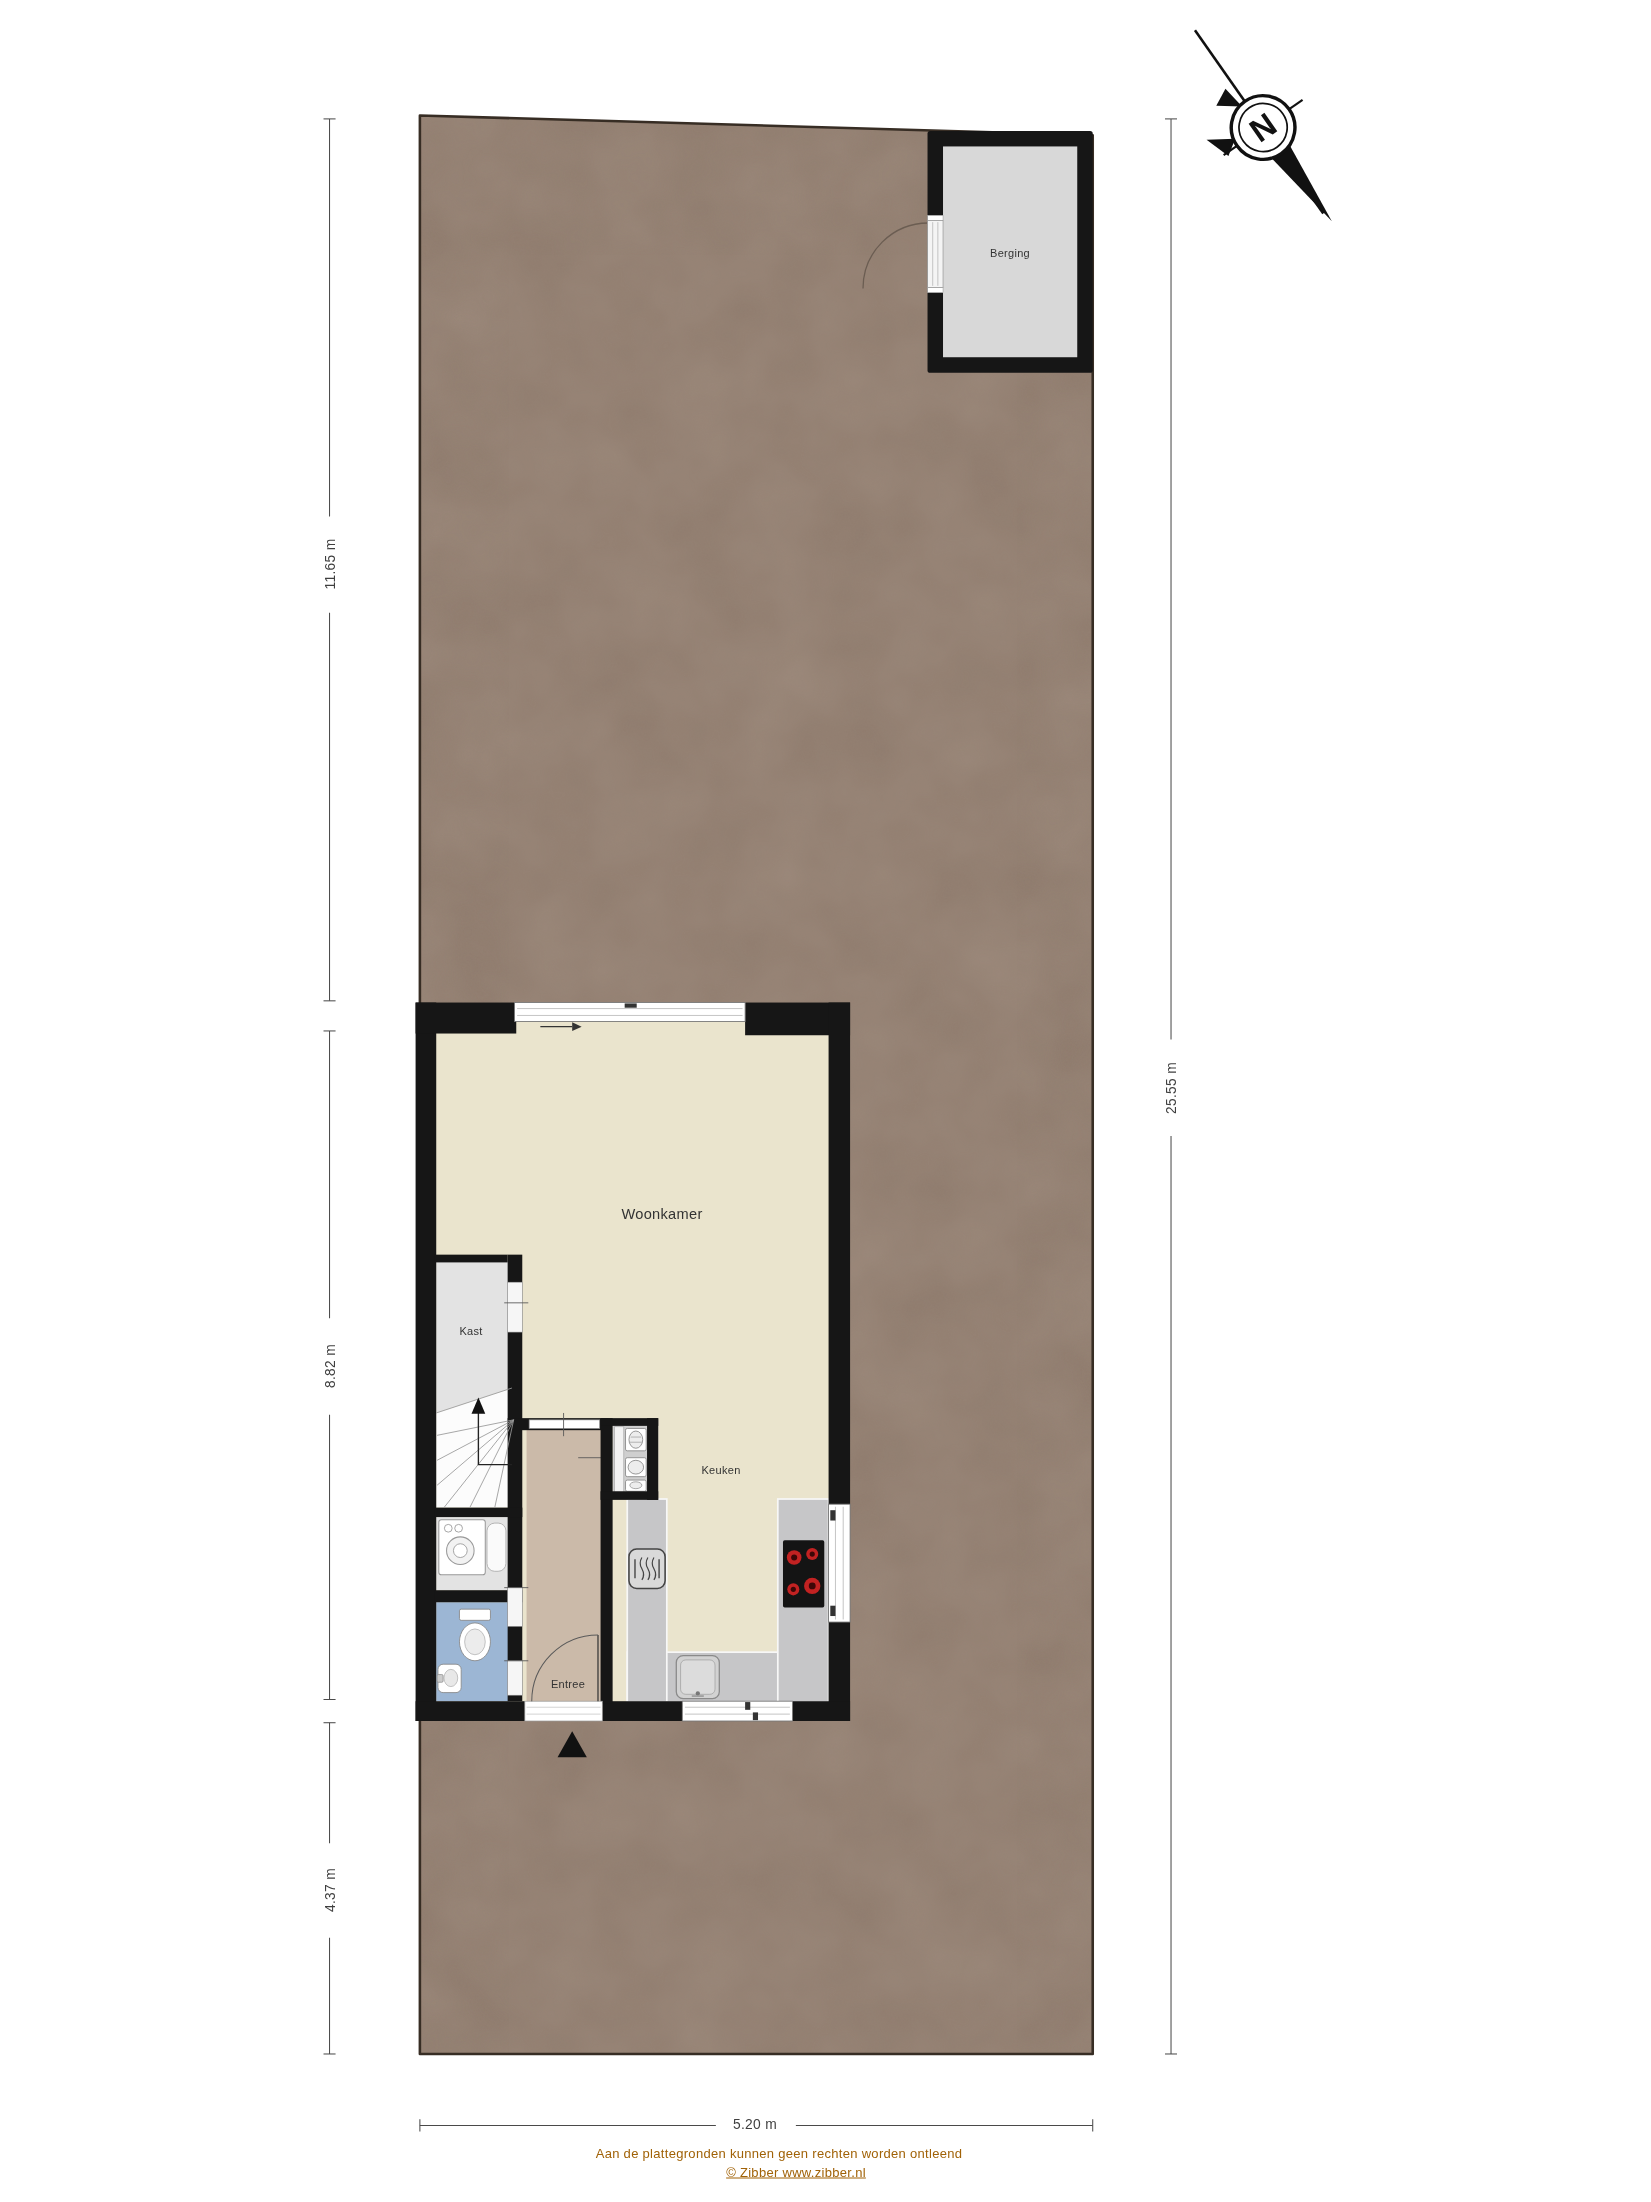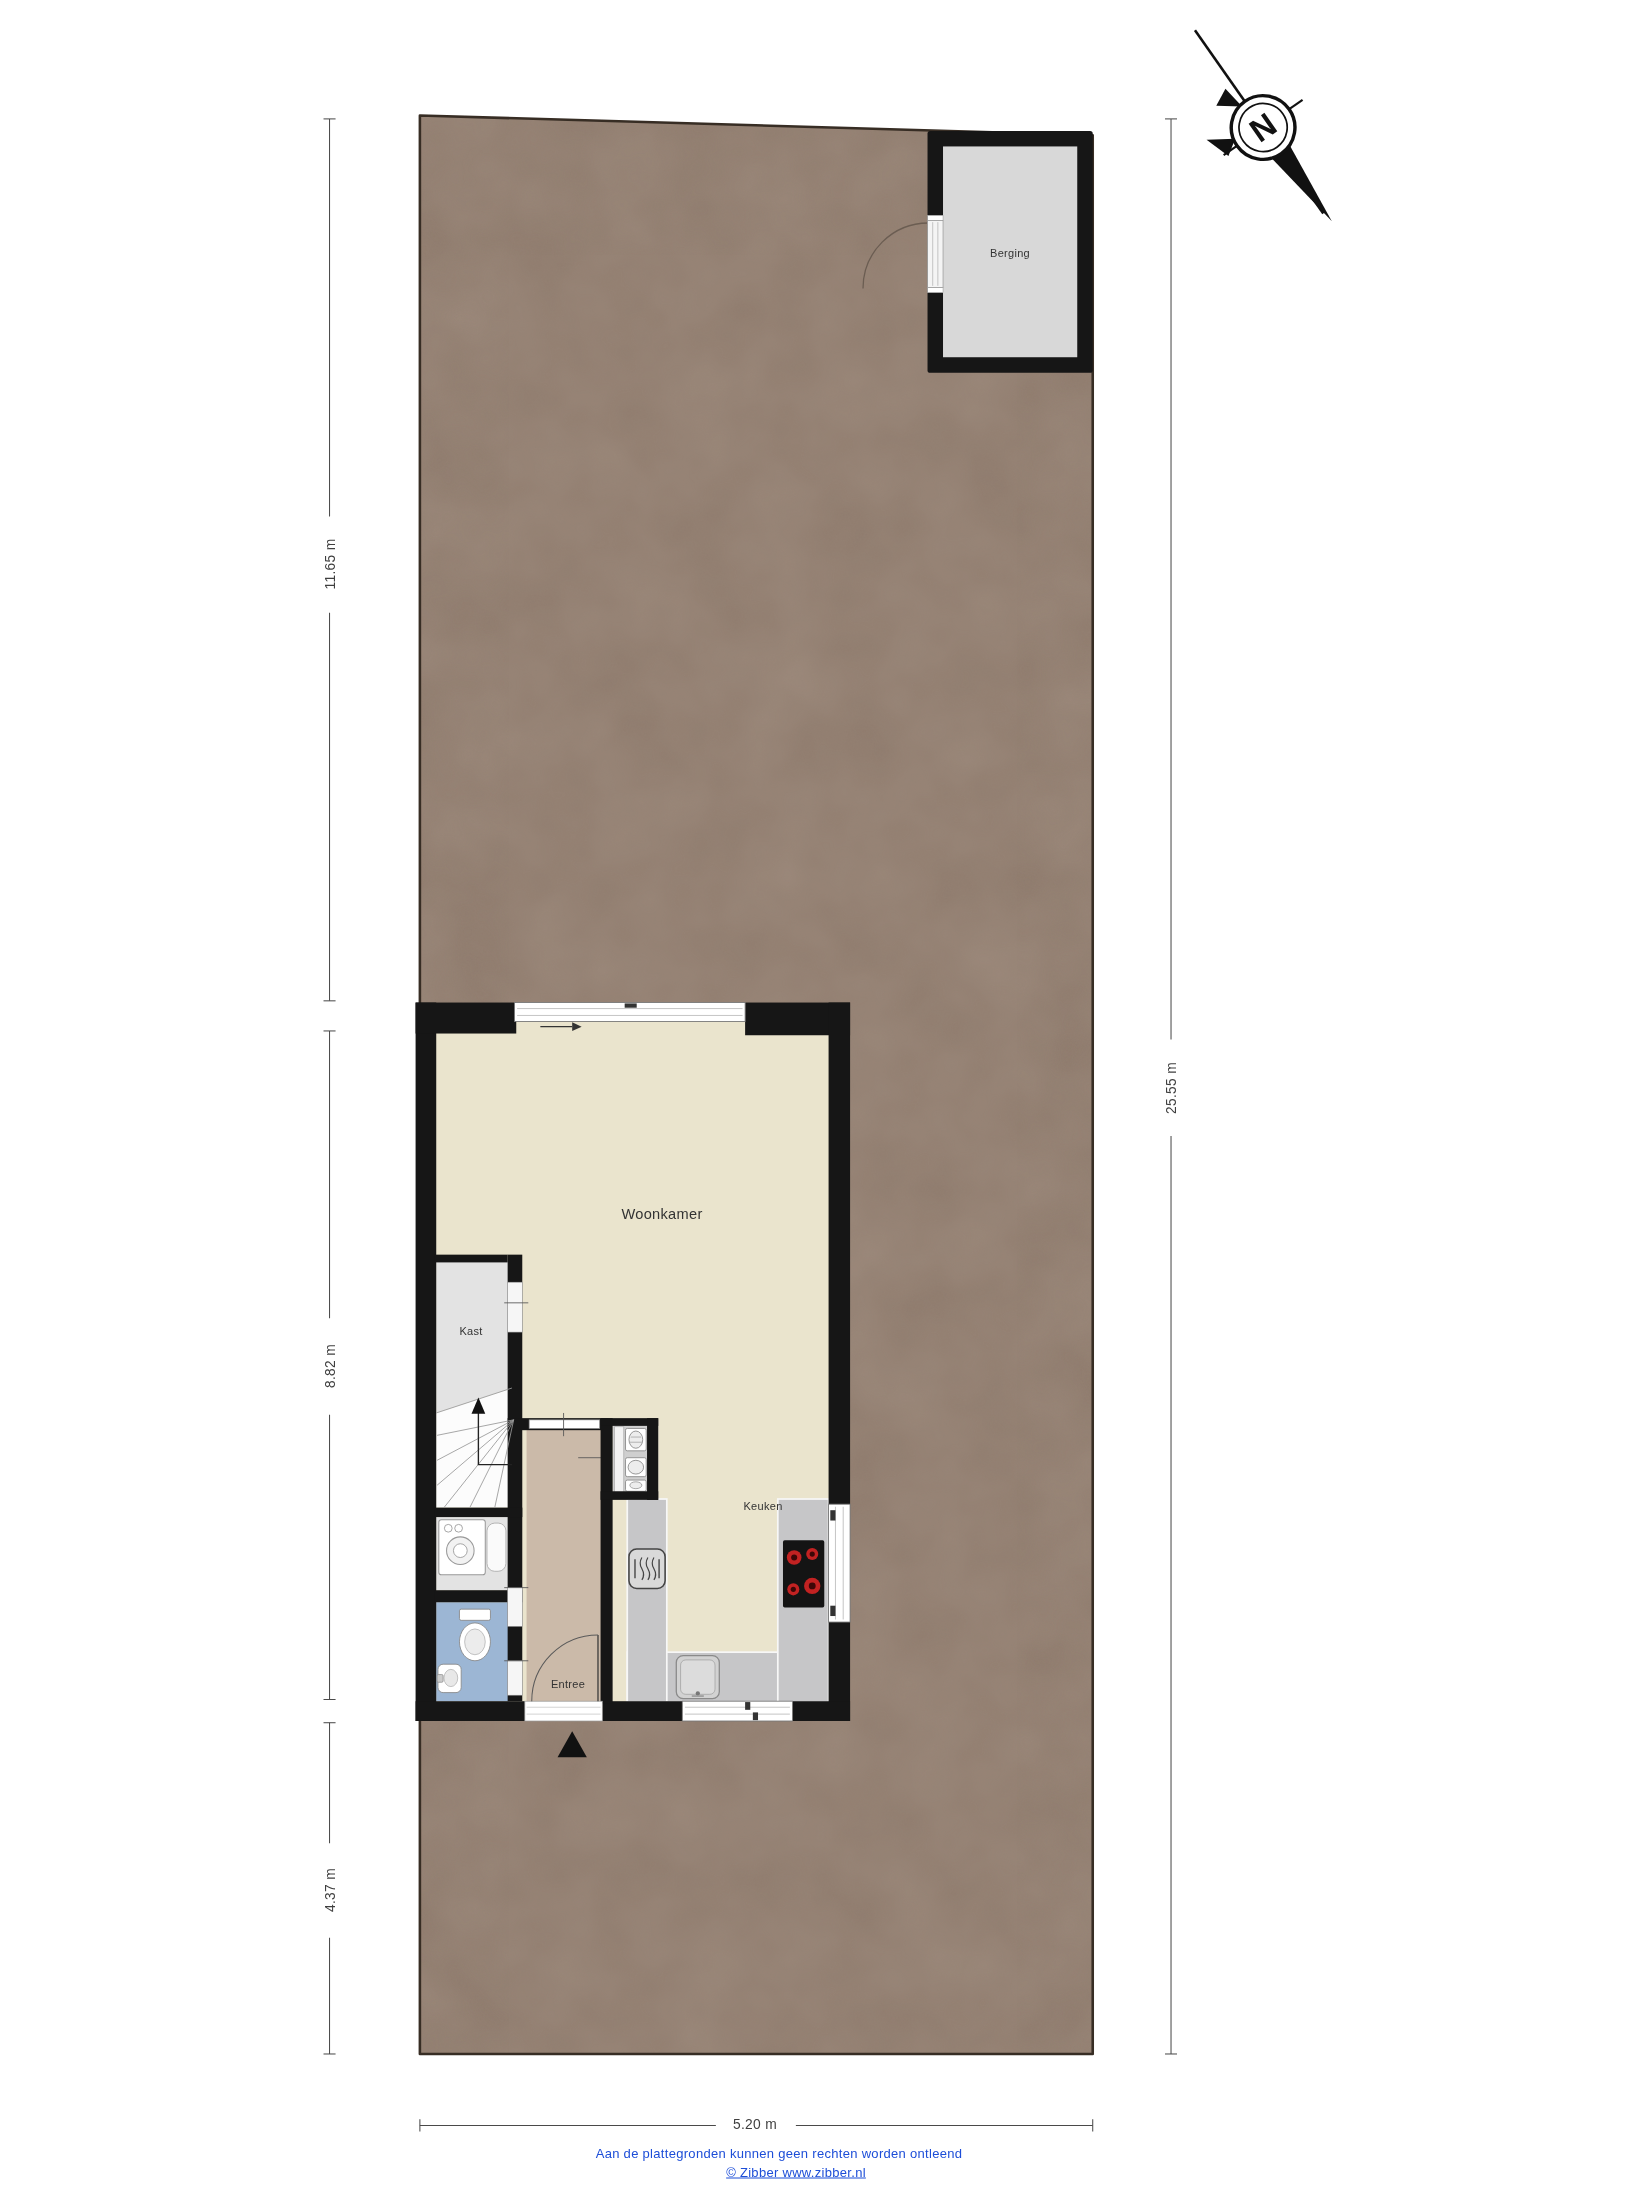--- a/index.html
+++ b/index.html
@@ -5,21 +5,21 @@
   html,body{margin:0;padding:0;background:#ffffff;}
   #page{position:relative;width:1652px;height:2203px;background:#ffffff;overflow:hidden;
         font-family:"Liberation Sans", sans-serif;}
   #plan-svg{position:absolute;left:0;top:0;}
   .lbl{position:absolute;transform:translate(-50%,-50%);white-space:nowrap;
        color:#3a3a3a;font-size:11px;letter-spacing:0.3px;}
   .lbl.rot{transform:translate(-50%,-50%) rotate(-90deg);}
   .lbl.room{color:#333;}
   .lbl.big{font-size:14.6px;margin-top:8px;}
   .lbl.dim{font-size:13.8px;color:#3f3f3f;}
-  .lbl.footer{font-size:13px;color:#1d4ed8;}
+  .lbl.footer{font-size:13px;color:#a16207;}
 </style>
 </head>
 <body>
 
 <div id="page">
 
 <svg id="plan-svg" width="1652" height="2203" viewBox="0 0 1920 2560">
   <defs>
     <clipPath id="plotClip">
       <polygon points="488,134 1270,157 1270,2387 488,2387"></polygon>
@@ -249,21 +249,21 @@
     <circle cx="0" cy="0" r="37" fill="#ffffff" stroke="#111" stroke-width="4"></circle>
     <circle cx="0" cy="0" r="28" fill="none" stroke="#111" stroke-width="2"></circle>
     <text x="0" y="13" text-anchor="middle" font-size="38" font-weight="bold" fill="#111" font-family="Liberation Sans, sans-serif">N</text>
   </g>
 </svg>
 
 <div class="lbl room" style="left:1010px;top:253px;">Berging</div>
 <div class="lbl room big" style="left:662px;top:1206px;">Woonkamer</div>
 <div class="lbl room" style="left:471px;top:1331px;text-align:center;">Kast</div>
 <div class="lbl room" style="left:568px;top:1684px;">Entree</div>
-<div class="lbl room" style="left:721px;top:1506px;margin-left:42px;">Keuken</div>
+<div class="lbl room" style="left:721px;top:1470px;">Keuken</div>
 
 <div class="lbl dim rot" style="left:330px;top:564px;">11.65 m</div>
 <div class="lbl dim rot" style="left:330px;top:1366px;">8.82 m</div>
 <div class="lbl dim rot" style="left:330px;top:1890px;">4.37 m</div>
 <div class="lbl dim rot" style="left:1171px;top:1088px;">25.55 m</div>
 <div class="lbl dim" style="left:755px;top:2124px;">5.20 m</div>
 
 <div class="lbl footer" style="left:779px;top:2153px;">Aan de plattegronden kunnen geen rechten worden ontleend</div>
 <div class="lbl footer" style="left:796px;top:2172px;text-decoration:underline;">© Zibber www.zibber.nl</div>
 

